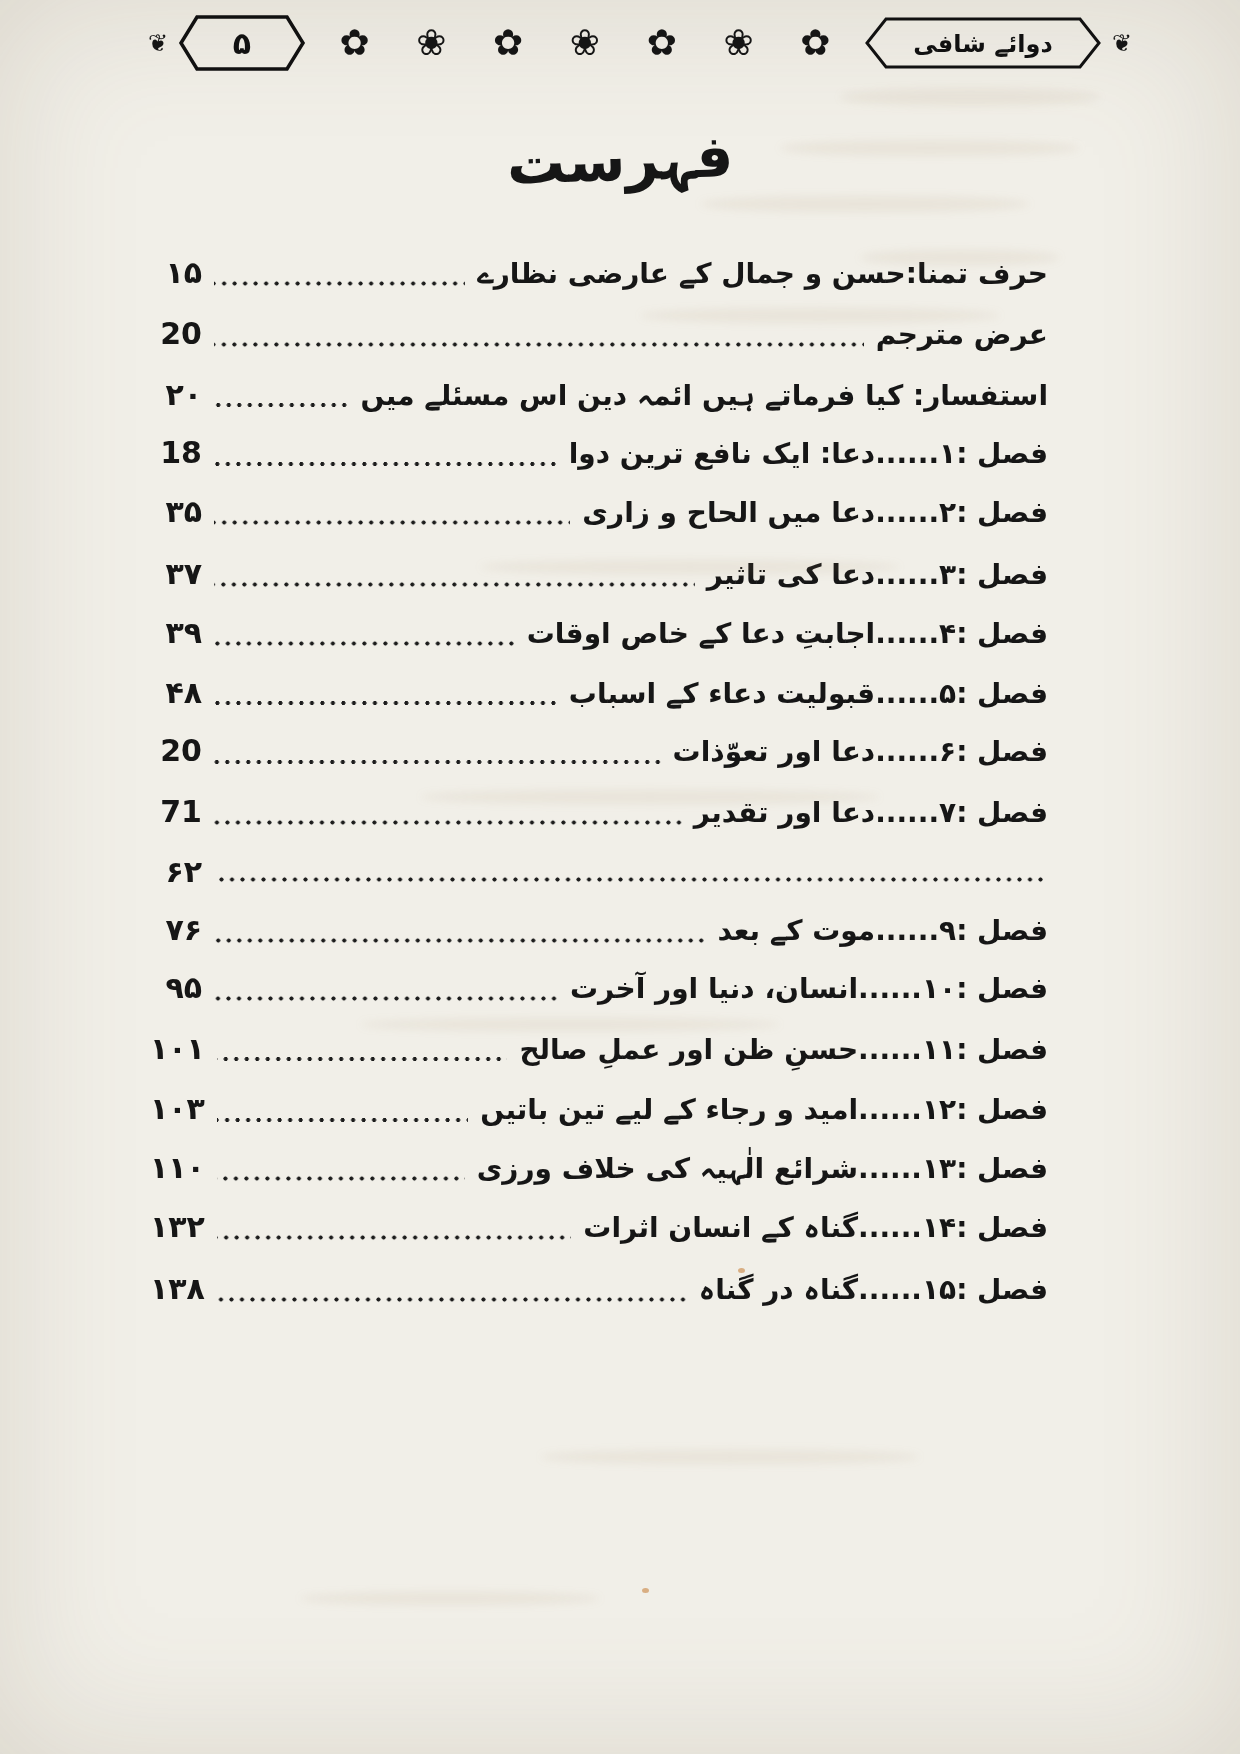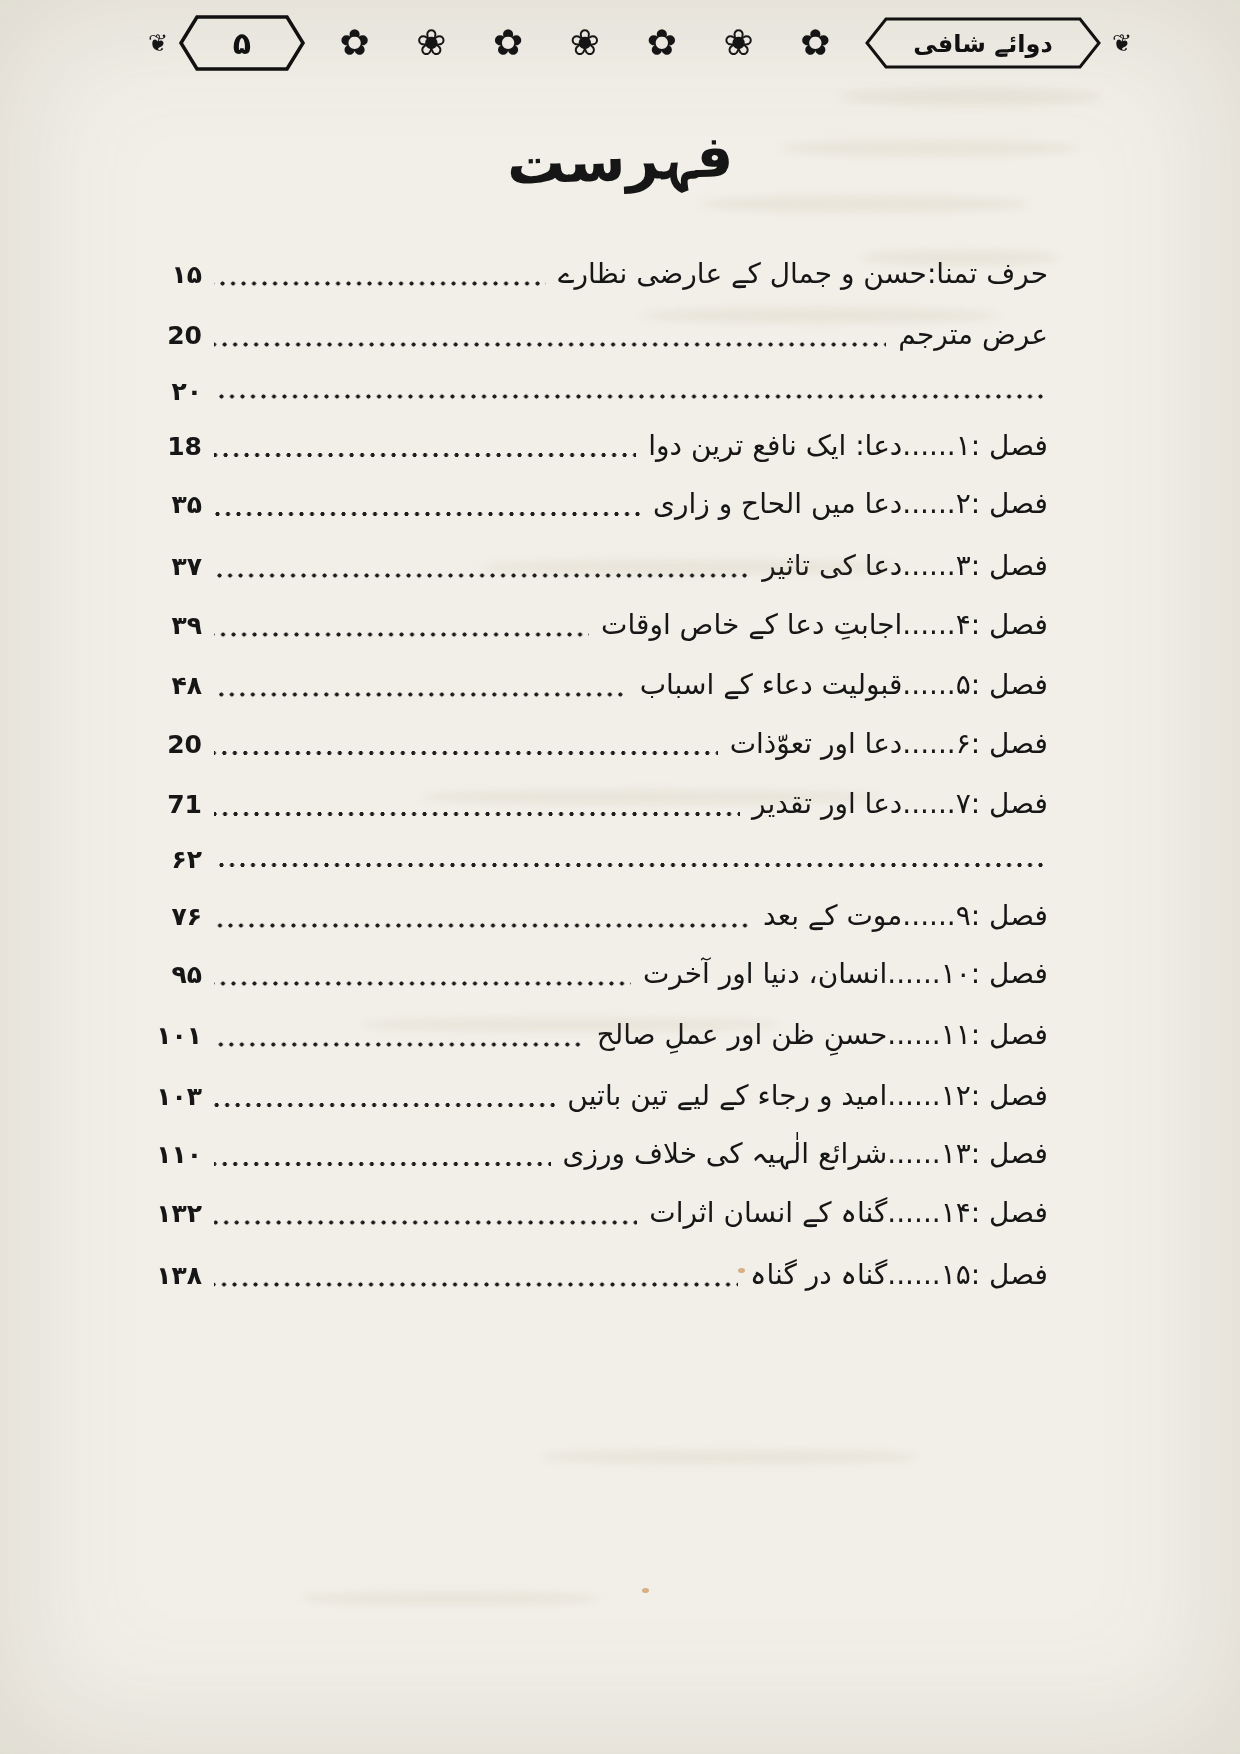--- a/index.html
+++ b/index.html
@@ -42,30 +42,30 @@
     direction:rtl;
     margin:62px 192px 0 150px;
   }
   .toc-row{
     display:flex;align-items:baseline;column-gap:12px;
     margin-bottom:22px;
     white-space:nowrap;
   }
   .toc-row:nth-child(3n){transform:translateY(1px);}
   .toc-row:nth-child(4n+1){transform:translateY(-1px);}
-  .t{font-size:28px;font-weight:normal;line-height:1.35;}
+  .t{font-size:28px;font-weight:bold;line-height:1.35;}
   .leader{
     flex:1 1 auto;min-width:28px;height:9px;
     align-self:flex-end;margin-bottom:6px;
     background-image:radial-gradient(circle closest-side,#1c1c1c 58%,transparent 66%);
     background-size:10.5px 6.5px;
     background-repeat:repeat-x;
     background-position:center bottom;
   }
-  .pg{font-size:25px;font-weight:bold;min-width:52px;}
+  .pg{font-size:30px;font-weight:bold;min-width:52px;}
   
   .ghost{
     position:absolute;border-radius:50%;
     background:rgba(165,140,95,.10);
     filter:blur(4px);
     pointer-events:none;
   }
   .speck{
     position:absolute;width:7px;height:5px;border-radius:50%;
     background:rgba(196,120,45,.55);filter:blur(.5px);
@@ -111,20 +111,21 @@
       <span class="t">حرف تمنا:حسن و جمال کے عارضی نظارے</span>
       <span class="leader"></span>
       <span class="pg">۱۵</span>
     </div>
     <div class="toc-row">
       <span class="t">عرض مترجم</span>
       <span class="leader"></span>
       <span class="pg">20</span>
     </div>
     <div class="toc-row">
+      <span class="t">استفسار: کیا فرماتے ہیں ائمہ دین اس مسئلے میں</span>
       <span class="leader"></span>
       <span class="pg">۲۰</span>
     </div>
     <div class="toc-row">
       <span class="t">فصل :۱......دعا: ایک نافع ترین دوا</span>
       <span class="leader"></span>
       <span class="pg">18</span>
     </div>
     <div class="toc-row">
       <span class="t">فصل :۲......دعا میں الحاح و زاری</span>

